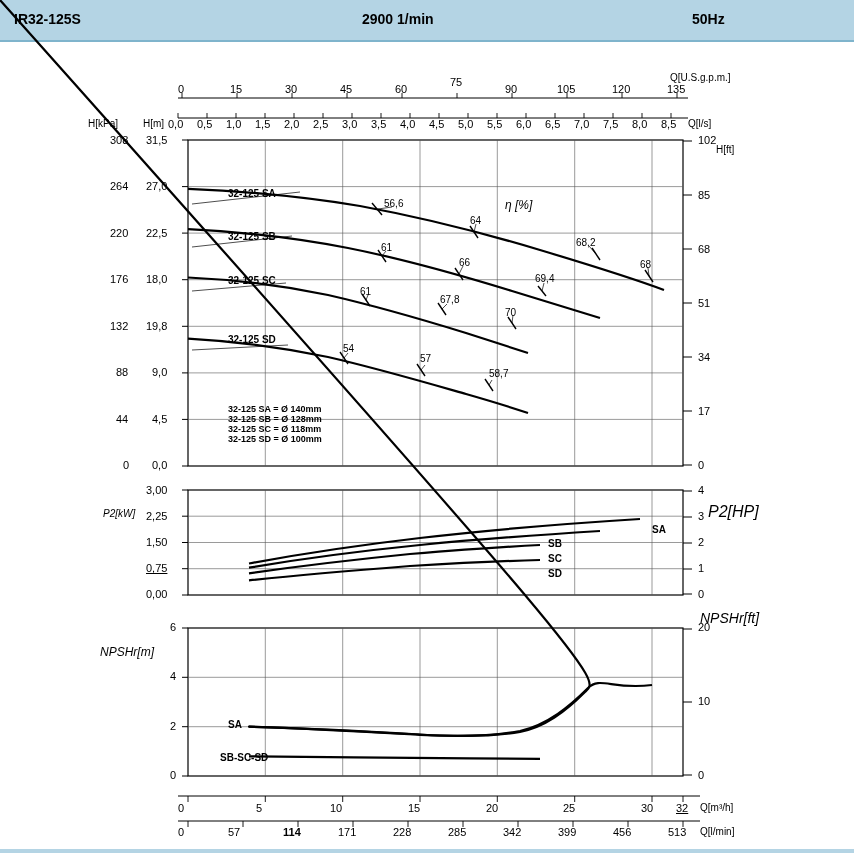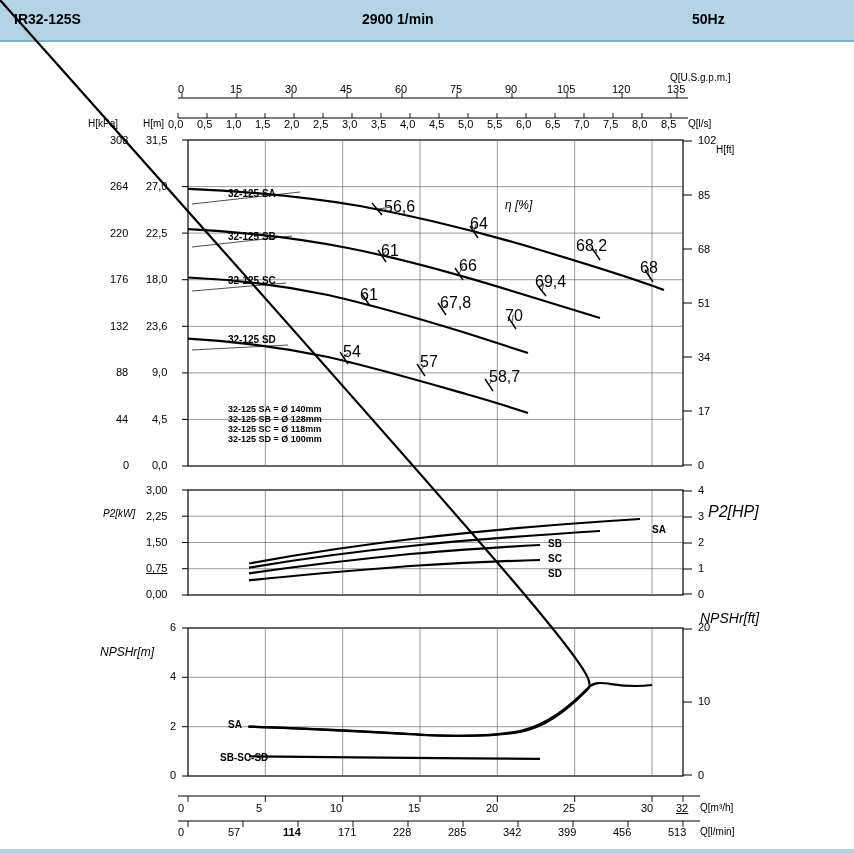--- a/index.html
+++ b/index.html
@@ -25,21 +25,21 @@
 
   svg.plot{position:absolute;left:0;top:0;width:854px;height:853px;}
 
   .lbl{position:absolute;font-size:11px;white-space:nowrap;}
   .lbl.b{font-weight:bold;}
   .lbl.sm{font-size:10px;}
   .lbl.xs{font-size:9px;}
   .lbl.it{font-style:italic;}
   .tick{position:absolute;font-size:11px;white-space:nowrap;}
   .curve-lbl{position:absolute;font-size:10px;font-weight:bold;white-space:nowrap;}
-  .eff-lbl{position:absolute;font-size:16px;white-space:nowrap;text-align:center;}
+  .eff-lbl{position:absolute;font-size:10px;white-space:nowrap;text-align:center;}
   .footerbar{position:absolute;left:0;top:849px;width:854px;height:4px;background:#b4d4e4;}
 </style>
 </head>
 <body>
 
 <div class="stage">
 
   <div class="hdr">
     <div class="t t1">IR32-125S</div>
     <div class="t t2">2900 1/min</div>
@@ -260,21 +260,21 @@
       </g>
     </g>
   </svg>
 
   <div class="lbl sm" style="left:670px;top:72px;">Q[U.S.g.p.m.]</div>
   <div class="tick" style="left:178px;top:83px;">0</div>
   <div class="tick" style="left:230px;top:83px;">15</div>
   <div class="tick" style="left:285px;top:83px;">30</div>
   <div class="tick" style="left:340px;top:83px;">45</div>
   <div class="tick" style="left:395px;top:83px;">60</div>
-  <div class="tick" style="left:450px;top:83px;">75</div>
+  <div class="tick" style="left:450px;top:76px;">75</div>
   <div class="tick" style="left:505px;top:83px;">90</div>
   <div class="tick" style="left:557px;top:83px;">105</div>
   <div class="tick" style="left:612px;top:83px;">120</div>
   <div class="tick" style="left:667px;top:83px;">135</div>
 
   <div class="lbl sm" style="left:688px;top:118px;">Q[l/s]</div>
   <div class="tick sm" style="left:168px;top:118px;">0,0</div>
   <div class="tick sm" style="left:197px;top:118px;">0,5</div>
   <div class="tick sm" style="left:226px;top:118px;">1,0</div>
   <div class="tick sm" style="left:255px;top:118px;">1,5</div>
@@ -301,21 +301,21 @@
   <div class="tick" style="left:110px;top:320px;">132</div>
   <div class="tick" style="left:116px;top:366px;">88</div>
   <div class="tick" style="left:116px;top:413px;">44</div>
   <div class="tick" style="left:123px;top:459px;">0</div>
 
   <div class="lbl sm" style="left:143px;top:118px;">H[m]</div>
   <div class="tick" style="left:146px;top:134px;">31,5</div>
   <div class="tick" style="left:146px;top:180px;">27,0</div>
   <div class="tick" style="left:146px;top:227px;">22,5</div>
   <div class="tick" style="left:146px;top:273px;">18,0</div>
-  <div class="tick" style="left:146px;top:320px;">23,6</div>
+  <div class="tick" style="left:146px;top:320px;">19,8</div>
   <div class="tick" style="left:152px;top:366px;">9,0</div>
   <div class="tick" style="left:152px;top:413px;">4,5</div>
   <div class="tick" style="left:152px;top:459px;">0,0</div>
 
   <div class="lbl sm" style="left:716px;top:144px;">H[ft]</div>
   <div class="tick" style="left:698px;top:134px;">102</div>
   <div class="tick" style="left:698px;top:189px;">85</div>
   <div class="tick" style="left:698px;top:243px;">68</div>
   <div class="tick" style="left:698px;top:297px;">51</div>
   <div class="tick" style="left:698px;top:351px;">34</div>

